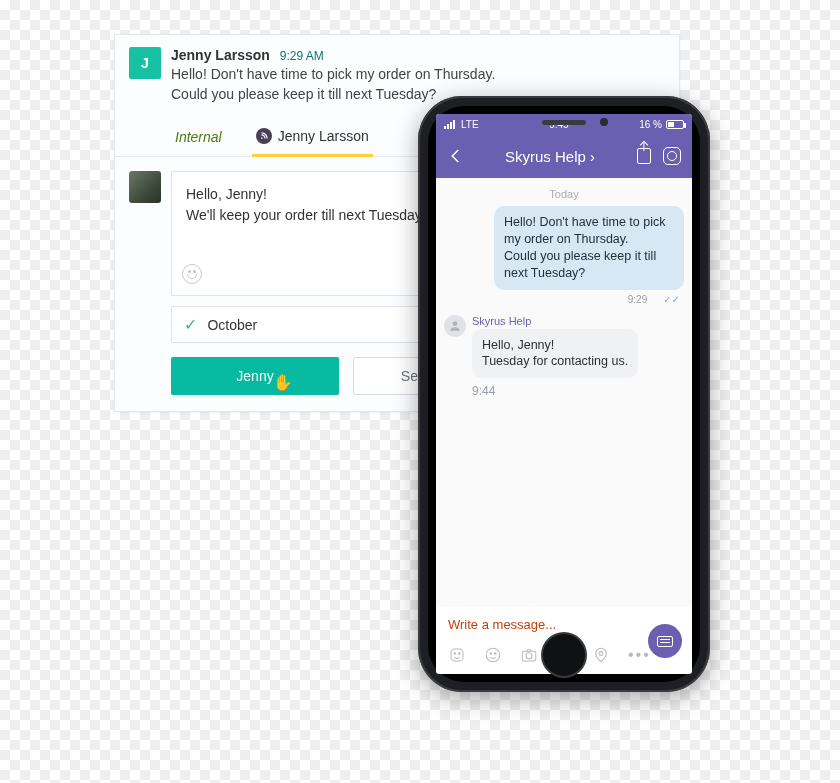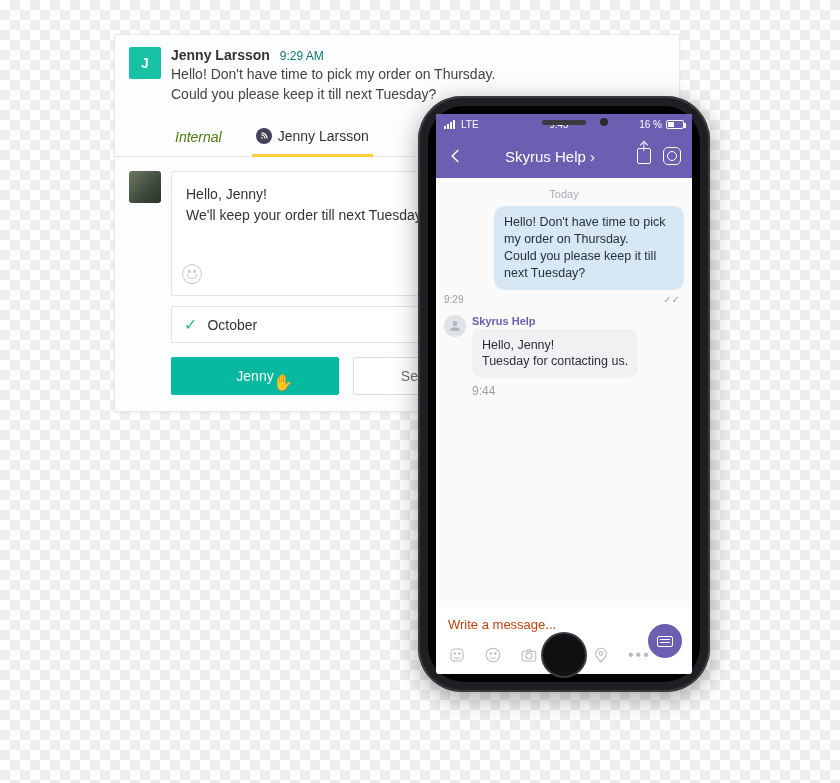--- a/index.html
+++ b/index.html
@@ -99,26 +99,26 @@
     width:1.3px;height:8px;background:#fff;}
   .share-ic::after{content:"";position:absolute;top:-7px;left:50%;transform:translateX(-50%) rotate(45deg);
     width:5px;height:5px;border-top:1.3px solid #fff;border-left:1.3px solid #fff;}
   .coil{width:18px;height:18px;border:1.6px solid #fff;border-radius:5px;position:relative;}
   .coil::after{content:"";position:absolute;inset:3px;border:1.6px solid #fff;border-radius:50%;}
 
   .chat{flex:1; background:#fafafa; padding:8px 8px 0 8px; font-size:12.5px; overflow:hidden;}
   .daylabel{text-align:center;color:#a9adb3;font-size:11px;margin:2px 0 6px;}
   .bubble{max-width:190px;border-radius:10px;padding:8px 10px;line-height:1.35;margin-bottom:4px;}
   .out{background:#d7e8f4;margin-left:auto;color:#253038;}
-  .meta{font-size:10px;color:#9aa0a6;display:flex;gap:16px;justify-content:space-between;margin:0 4px 10px 0;}
+  .meta{font-size:10px;color:#9aa0a6;display:flex;gap:16px;justify-content:flex-end;margin:0 4px 10px 0;}
   .ticks{color:#8aa7c0;}
   .in-wrap{display:flex;gap:6px;align-items:flex-start;}
   .in-av{width:22px;height:22px;border-radius:50%;background:#dfe2e6;flex:none;display:flex;align-items:center;justify-content:center;}
   .in-av svg{width:14px;height:14px;fill:#aeb3ba;}
-  .sendername{color:#6a5fb0;font-size:11px;font-weight:700;margin-bottom:2px;}
+  .sendername{color:#6a5fb0;font-size:11px;font-weight:400;margin-bottom:2px;}
   .in .bubble{background:#f0f1f3;color:#2b2f36;}
   .in-meta{font-size:12px;color:#9aa0a6;margin:2px 0 0 28px;}
 
   .input-row{padding:10px 12px;color:#c2410c;font-size:13px;}
   .icon-row{display:flex;align-items:center;gap:18px;padding:4px 12px 10px 12px;color:#b6bac1;}
   .icon-row .sp{flex:1;}
   .kbd{width:34px;height:34px;background:#6a5fb0;border-radius:50%;display:flex;align-items:center;justify-content:center;margin-left:auto;position:relative;top:-26px;}
   .kbd-box{width:16px;height:11px;border:1.4px solid #fff;border-radius:2px;position:relative;}
   .kbd-box::before{content:"";position:absolute;left:2px;right:2px;top:2px;height:1.4px;background:#fff;box-shadow:0 3px 0 #fff;}
   .ghost-ic{width:18px;height:18px;stroke:#b6bac1;fill:none;stroke-width:1.4;}

